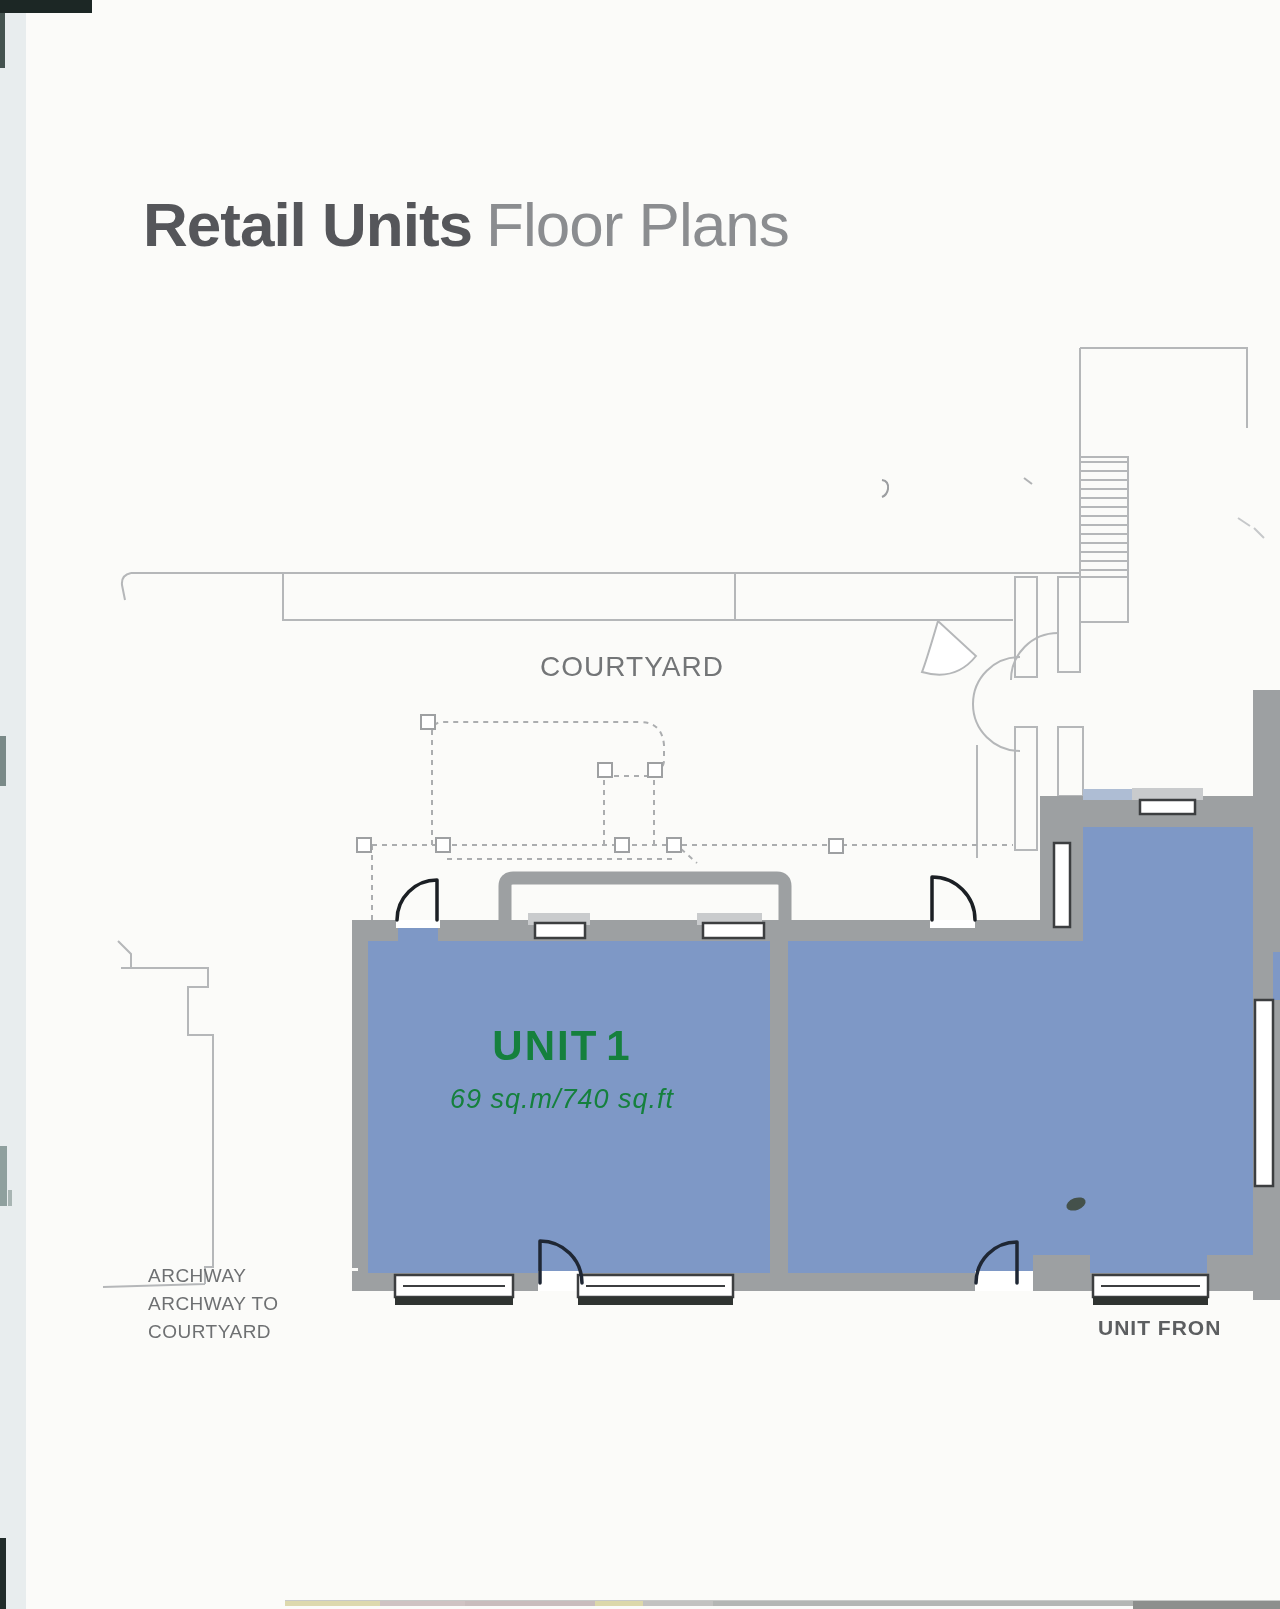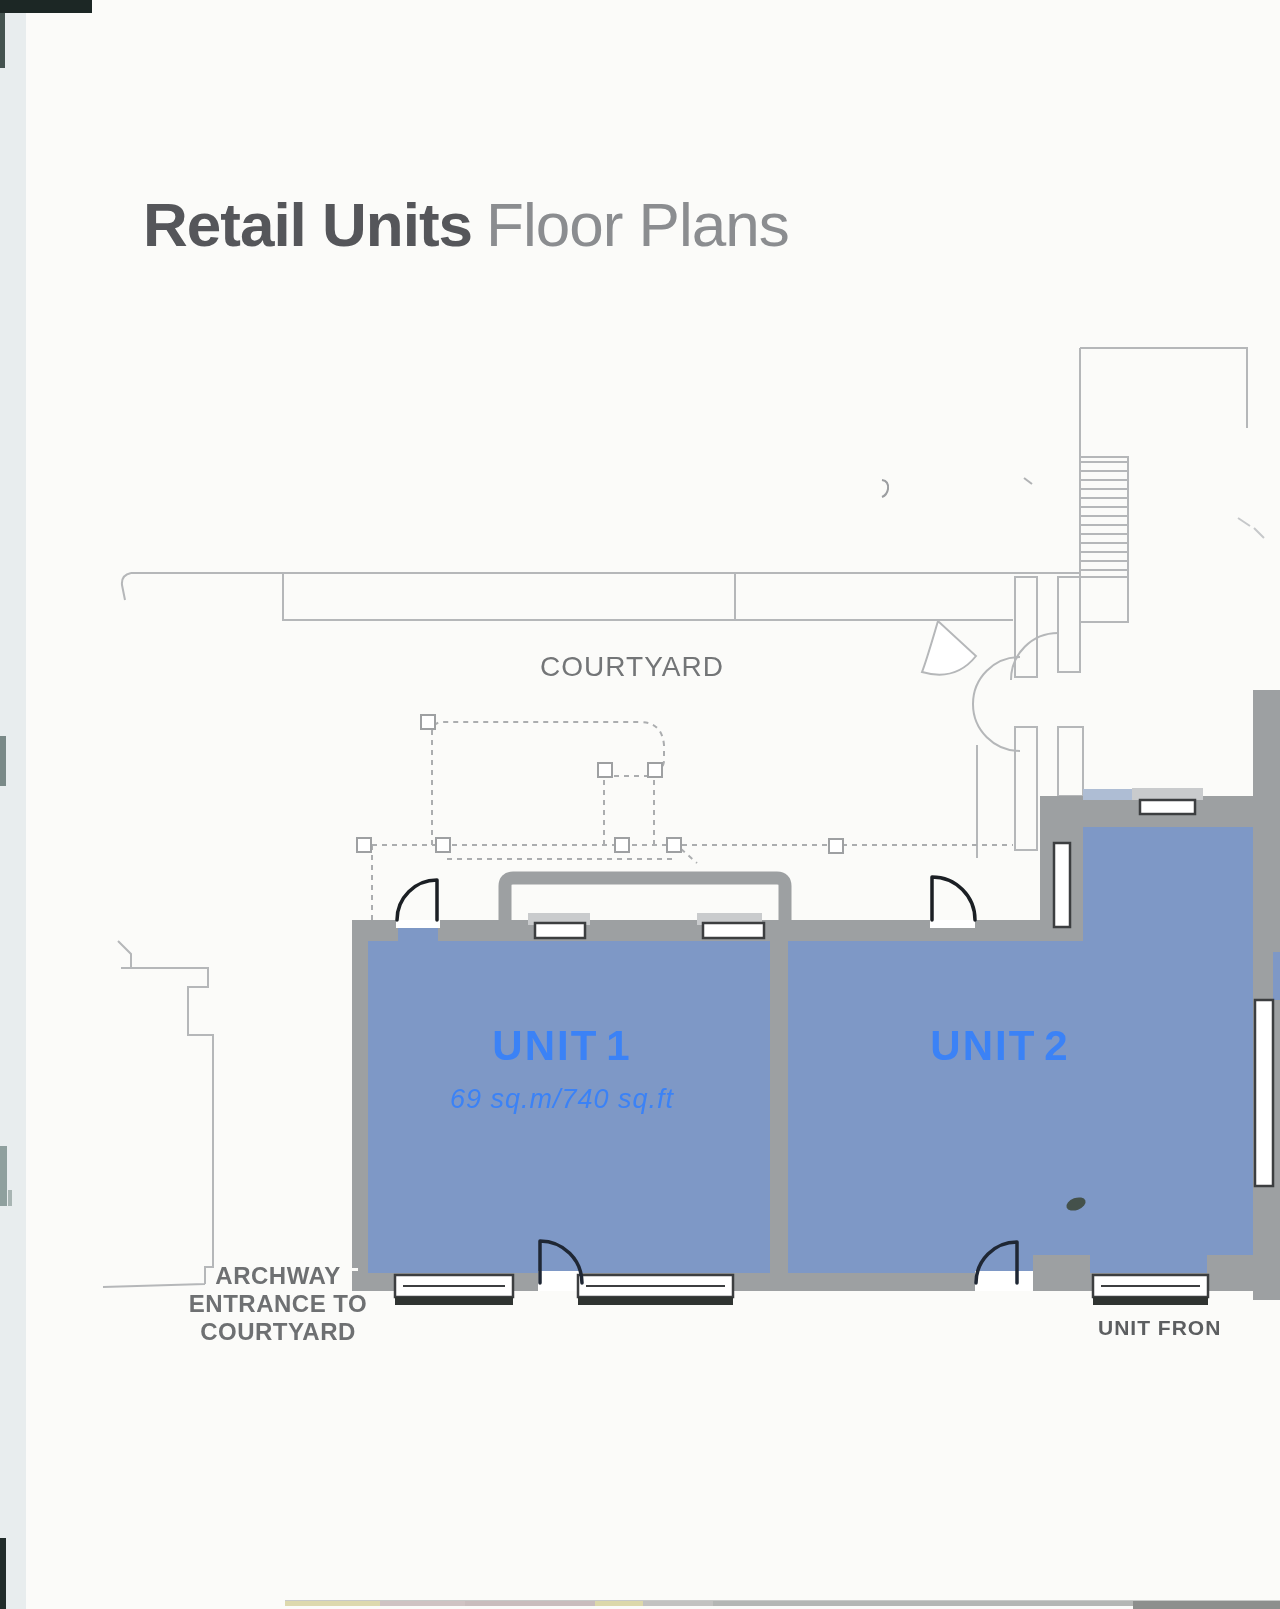--- a/index.html
+++ b/index.html
@@ -28,28 +28,28 @@
   .shadow{fill:#2F3331;}
   .blackdoor{stroke:#1B1F24;stroke-width:3.5;fill:none;stroke-linecap:round;}
   .navydoor{stroke:var(--door-dark);stroke-width:3.5;fill:none;stroke-linecap:round;}
   
   .txt{position:absolute;white-space:nowrap;}
   .title{left:143px;top:190px;font-size:62px;line-height:70px;letter-spacing:-1px;}
   .title .bold{font-weight:700;color:var(--title-dark);text-align:center;}
   .title .light{font-weight:400;color:var(--title-light);margin-left:14px;}
   .courtyard{left:500px;top:651px;width:264px;text-align:center;
     font-size:28px;letter-spacing:1px;color:#737577;font-weight:400;}
-  .unit-label{position:absolute;text-align:center;color:#3b82f6;}
+  .unit-label{position:absolute;text-align:center;color:#15803d;}
   .unit-name{font-size:42px;font-weight:700;letter-spacing:2px;}
   .unit-name .num{margin-left:8px;}
   .unit-area{font-size:27px;font-style:italic;font-weight:400;margin-top:14px;letter-spacing:1px;}
   .u1{left:392px;top:1022px;width:340px;}
   .u2{left:830px;top:1022px;width:340px;}
-  .archway{left:148px;top:1262px;width:260px;text-align:center;
-    font-size:24px;line-height:28px;color:var(--label-gray);font-weight:700;letter-spacing:.5px;}
+  .archway{left:148px;top:1262px;width:260px;text-align:left;
+    font-size:19px;line-height:28px;color:var(--label-gray);font-weight:400;letter-spacing:.5px;}
   .frontage{left:1098px;top:1316px;font-size:21px;font-weight:700;
     letter-spacing:1px;color:#5C5E60;}
 </style>
 </head>
 <body>
 
 <div class="page">
 
   <svg width="1280" height="1609" viewBox="0 0 1280 1609">
 
@@ -214,25 +214,22 @@
   <div class="txt courtyard">COURTYARD</div>
 
   <div class="unit-label u1">
     <div class="unit-name">
       <span>UNIT</span><span class="num">1</span>
     </div>
     <div class="unit-area">69 sq.m/740 sq.ft</div>
   </div>
 
   <div class="unit-label u2">
-    <div class="unit-name">
-      <span>UNIT</span><span class="num">2</span>
-    </div>
   </div>
 
   <div class="txt archway">
     <div>ARCHWAY</div>
-    <div>ENTRANCE TO</div>
+    <div>ARCHWAY TO</div>
     <div>COURTYARD</div>
   </div>
 
   <div class="txt frontage">UNIT FRON</div>
 </div>
 
 </body></html>

